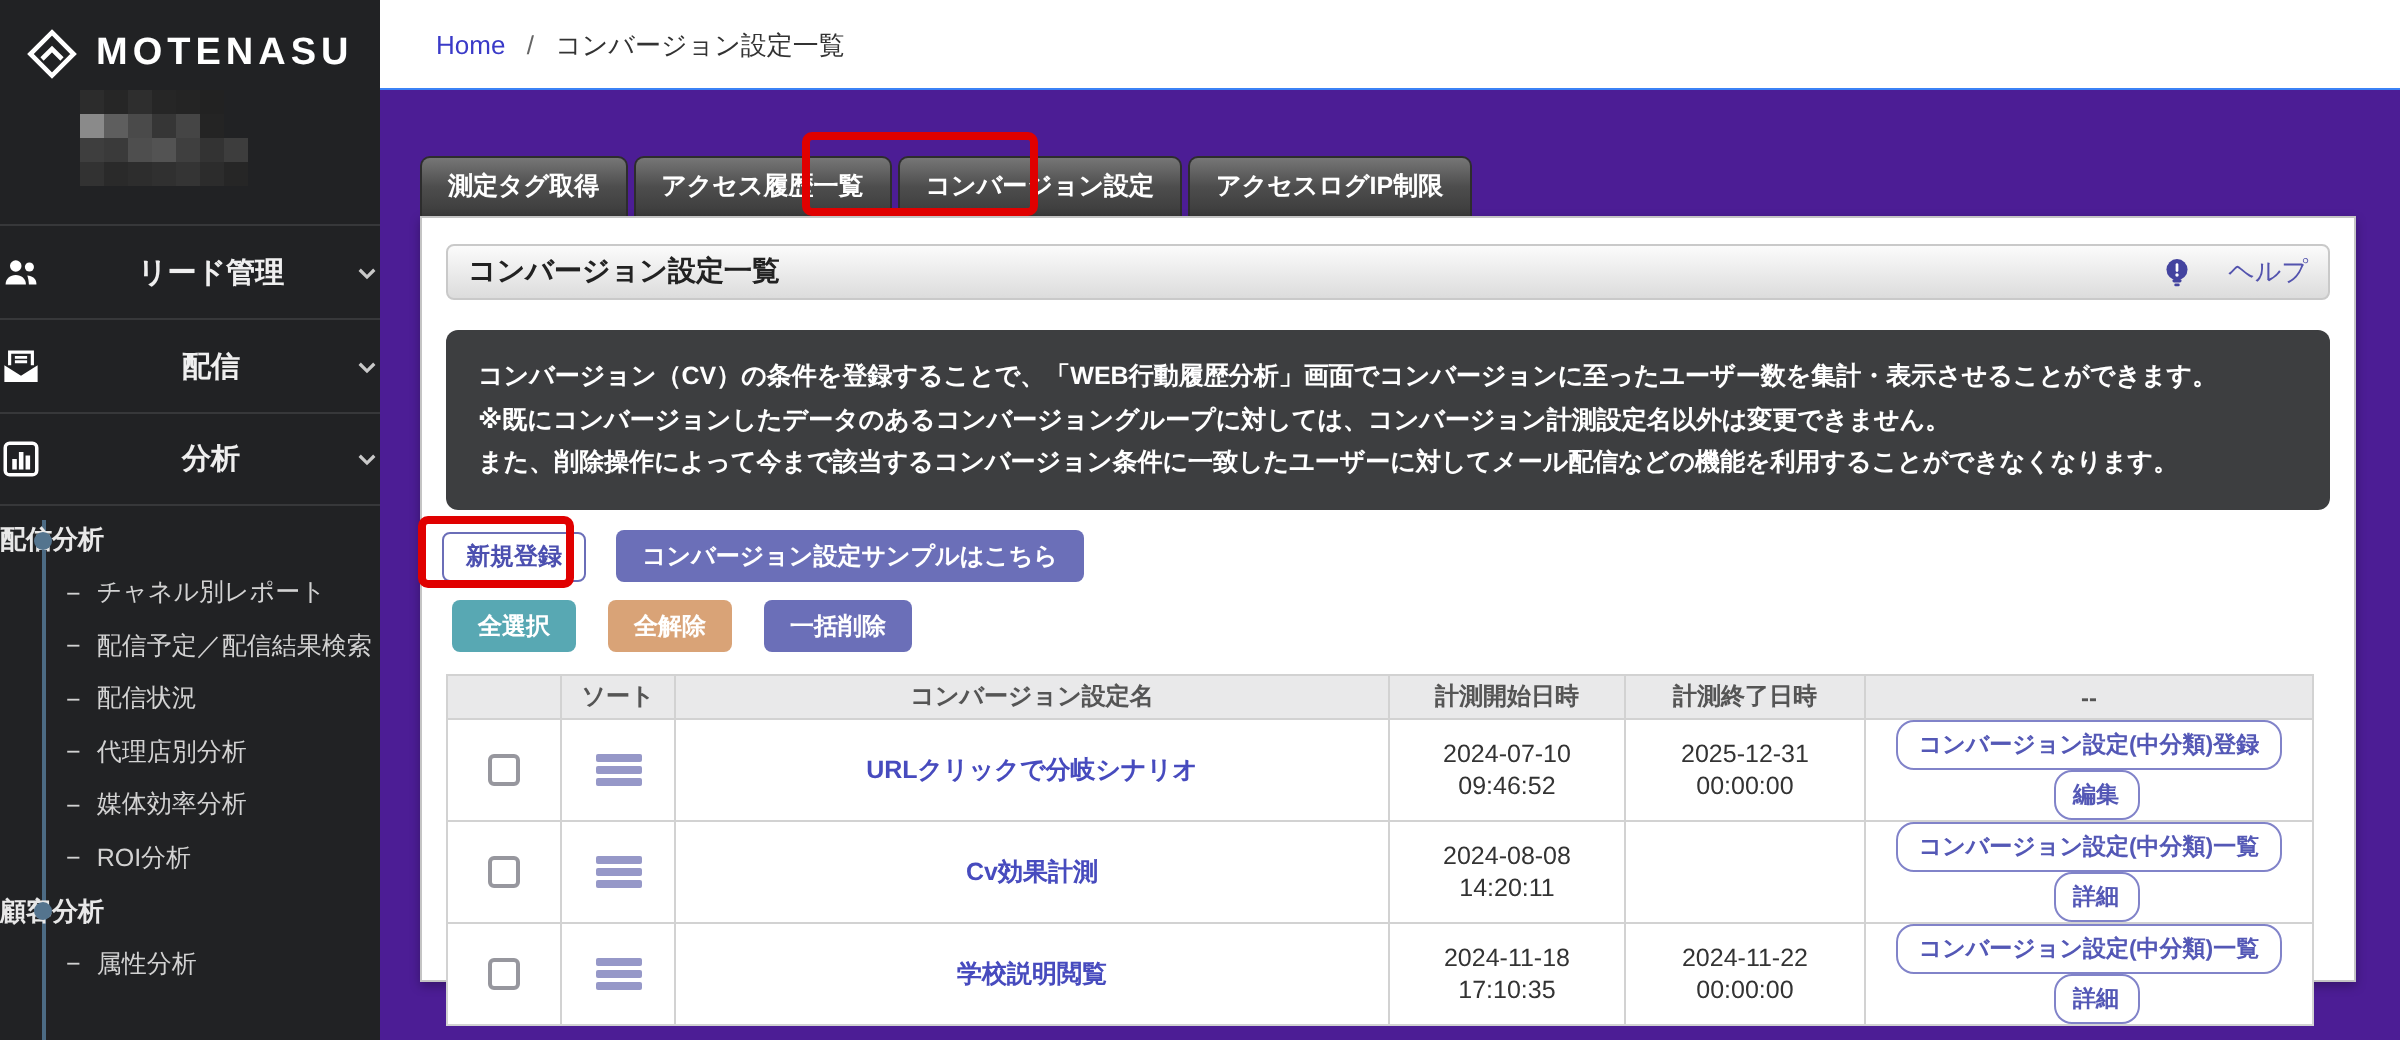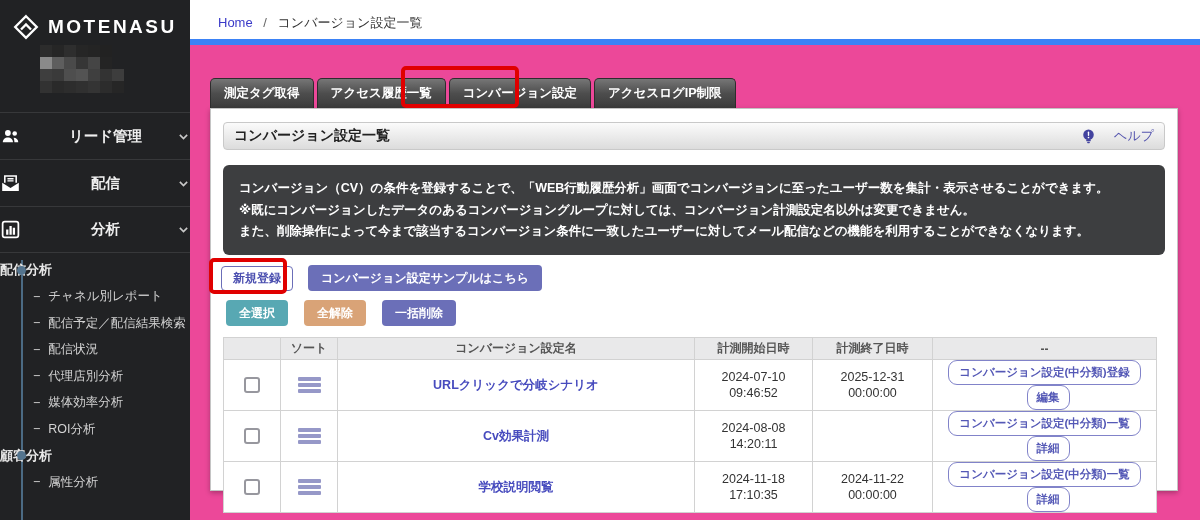--- a/index.html
+++ b/index.html
@@ -1,17 +1,17 @@
 <!DOCTYPE html>
 <html><head>
 <meta charset="utf-8">
 <style>
   * { margin:0; padding:0; box-sizing:border-box; }
   body { font-family:"Liberation Sans","DejaVu Sans",sans-serif; }
-  .stage { position:relative; width:1200px; height:520px; background:#ec4899; overflow:hidden; }
+  .stage { position:relative; width:1200px; height:520px; background:#4c1d95; overflow:hidden; }
 
   
   .sidebar { position:absolute; left:0; top:0; width:190px; height:520px; background:#212224; }
   .logo { position:absolute; top:14px; left:13px; display:flex; align-items:center; gap:9px; }
   .logo-text { color:#fff; font-size:19px; font-weight:bold; letter-spacing:2.5px; }
   .censor { position:absolute; top:45px; left:40px; display:grid; grid-template-columns:repeat(7,12px); grid-auto-rows:12px; }
   .menu { position:absolute; top:112px; left:0; width:100%; }
   .menu-item { height:47px; border-top:1px solid #37383a; display:flex; align-items:center; padding:0 0; color:#efefef; cursor:pointer;text-align:center; }
   .menu-item:last-child { border-bottom:1px solid #37383a; }
   .micon { width:21px; height:21px; margin-right:13px; flex:none; }
@@ -19,21 +19,21 @@
   .chev { width:13px; height:13px; color:#c9c9c9; flex:none; }
   .subline { position:absolute; left:21px; top:260px; height:260px; width:2px; background:#4c6b84; }
   .submenu { position:absolute; top:257px; left:0; width:100%; }
   .sub-row { position:relative; height:26.5px; display:flex; align-items:center; cursor:pointer; }
   .sub-row.group { color:#e8e8e8; font-size:13px; font-weight:bold; }
   .sub-row.group::before { content:""; position:absolute; left:17px; top:50%; margin-top:-4.5px; width:9px; height:9px; border-radius:50%; background:#54748e; }
   .sub-row.item { padding-left:33px; color:#d2d2d2; font-size:12.5px; }
   .sub-prefix { margin-right:8px; color:#d2d2d2; }
 
   
-  .topbar { position:absolute; left:190px; top:0; width:1010px; height:45px; background:#fff; border-bottom:6px solid #3b82f6; }
+  .topbar { position:absolute; left:190px; top:0; width:1010px; height:45px; background:#fff; border-bottom:1px solid #3b82f6; }
   .breadcrumb { position:absolute; left:28px; top:14px; font-size:13px; color:#444; }
   .bc-home { color:#3a3ac8; cursor:pointer; }
   .bc-sep { margin:0 7px; color:#666; }
   .bc-cur { color:#333; }
 
   
   .tabs { position:absolute; left:210px; top:78px; display:flex; gap:3px; }
   .tab { height:30px; line-height:29px; padding:0 13px; background:linear-gradient(#767676,#4d4d4d 50%,#3b3b3b);
          color:#fff; font-size:12.5px; font-weight:bold; border:1px solid #2d2d2d; border-bottom:none;
          border-radius:5px 5px 0 0; cursor:pointer; white-space:nowrap; }

